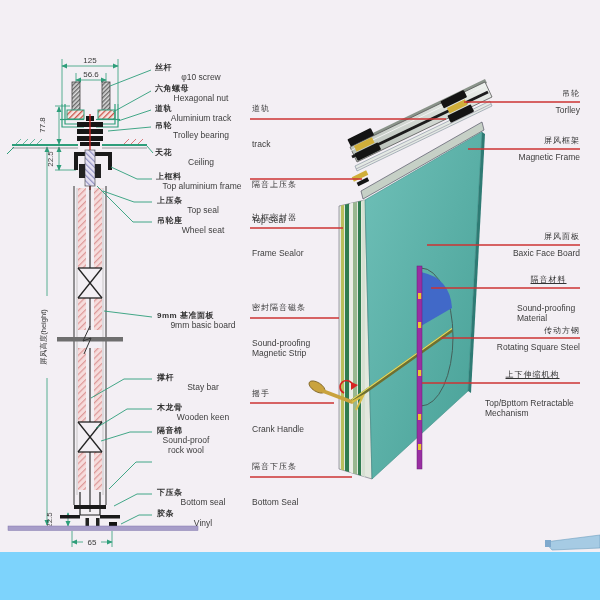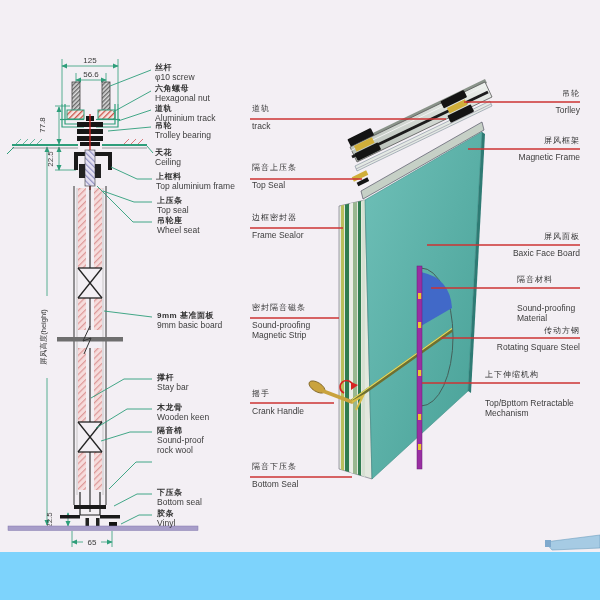--- a/index.html
+++ b/index.html
@@ -4,29 +4,29 @@
 <style>
   html,body{margin:0;padding:0;background:#fff;}
   .canvas{position:relative;width:600px;height:600px;background:#7dd3fc;overflow:hidden;
           font-family:"Liberation Sans",sans-serif;}
   .bg{position:absolute;left:0;top:0;width:600px;height:552px;background:#f3eff4;}
   svg.draw{position:absolute;left:0;top:0;width:600px;height:600px;}
   .dim{font-family:"Liberation Sans",sans-serif;font-size:8px;fill:#3a3a3a;}
   .dimv{font-family:"Liberation Sans",sans-serif;font-size:7.5px;fill:#3a3a3a;}
   .lblL{position:absolute;width:92px;color:#3d3d3d;}
   .lblL .cn{display:block;font-size:8px;line-height:10px;color:#333;letter-spacing:.5px;font-weight:bold;}
-  .lblL .en{display:block;font-size:8.5px;line-height:9.5px;}
+  .lblL .en{display:block;font-size:8.5px;line-height:9.5px;text-align:center;}
   .w58{width:58px;} .w74{width:74px;}
   .lblR{position:absolute;color:#3d3d3d;}
   .lblR .cn{display:block;font-size:8px;line-height:10px;color:#333;letter-spacing:1px;}
-  .lblR .en{display:block;font-size:8.5px;line-height:9.5px;margin-top:8px;}
+  .lblR .en{display:block;font-size:8.5px;line-height:9.5px;margin-top:26px;}
   .lblRL{width:72px;}
   .lblRR{text-align:right;}
   .lblRR .en{margin-top:7px;}
-  .mixL .cn{text-align:left;}
+  .mixL .cn{text-align:center;text-decoration:underline;}
   .mixL .en{text-align:left;margin-top:19px;}
 </style>
 </head>
 <body>
 
 <div class="canvas">
   <div class="bg"></div>
 
   <svg class="draw" viewBox="0 0 600 600">
     <defs>
@@ -336,21 +336,21 @@
     </div>
   <div class="lblL" style="left:157px;top:509px">
       <span class="cn">胶条</span>
       <span class="en">Vinyl</span>
     </div>
 
   <div class="lblR" style="left:252px;top:104px">
       <span class="cn">道轨</span>
       <span class="en">track</span>
     </div>
-  <div class="lblR" style="left:252px;top:163px">
+  <div class="lblR" style="left:252px;top:180px">
       <span class="cn">隔音上压条</span>
       <span class="en">Top Seal</span>
     </div>
   <div class="lblR" style="left:252px;top:213px">
       <span class="cn">边框密封器</span>
       <span class="en">Frame Sealor</span>
     </div>
   <div class="lblR lblRL" style="left:252px;top:303px">
       <span class="cn">密封隔音磁条</span>
       <span class="en">Sound-proofing Magnetic Strip</span>

